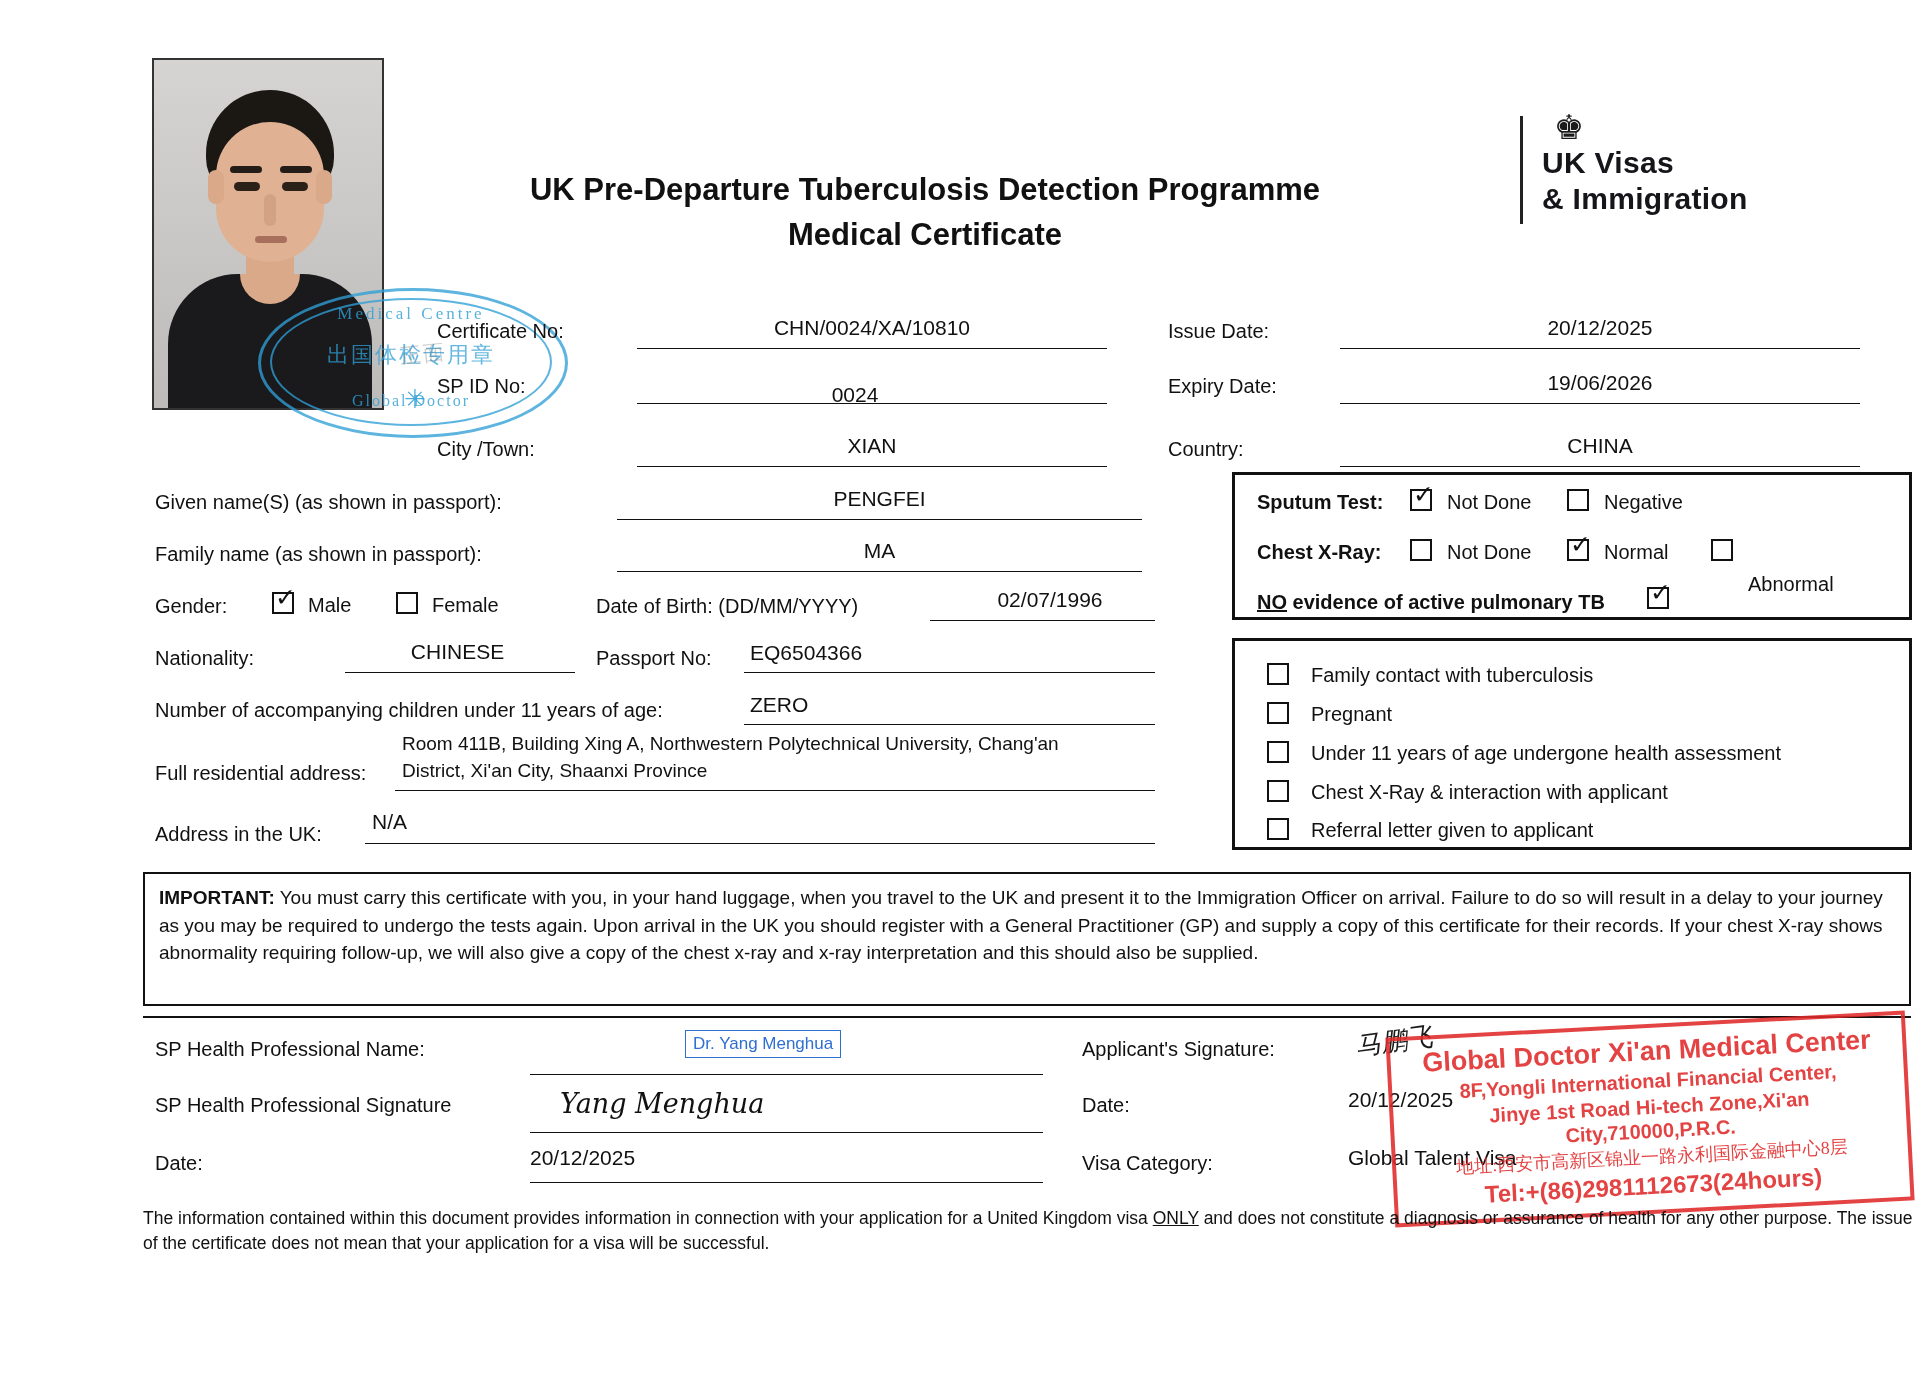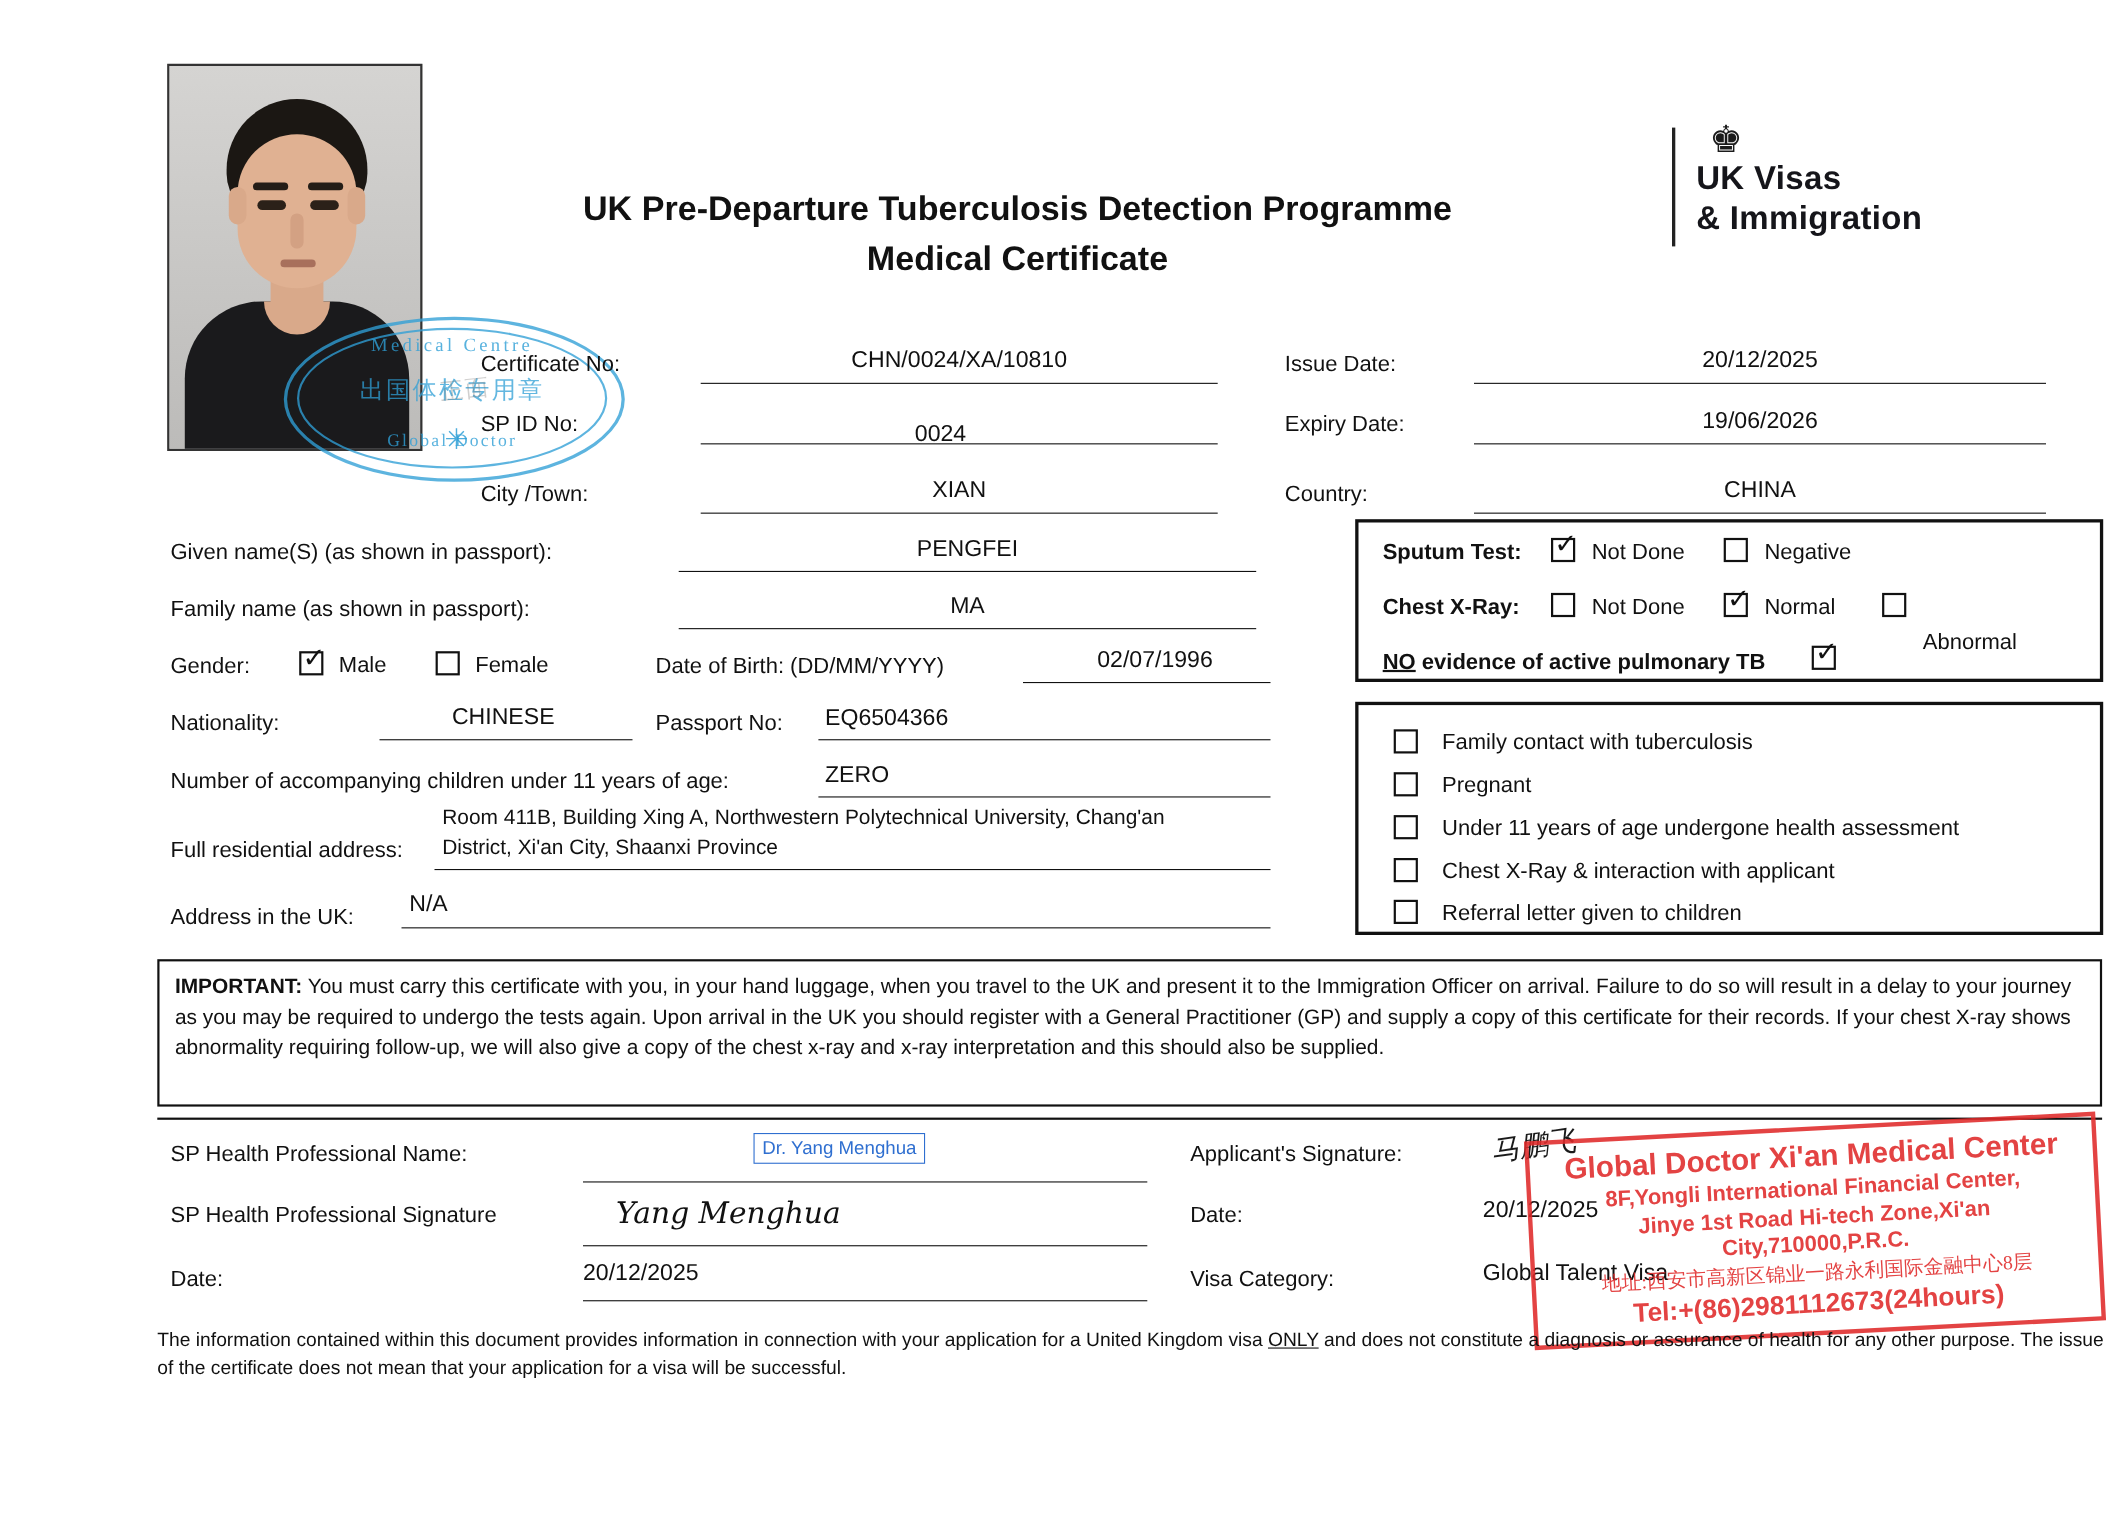--- a/index.html
+++ b/index.html
@@ -382,21 +382,21 @@
     <div class="cbox" style="left:32px; top:61px;"></div>
     <div class="lbl" style="left:76px; top:62px;">Pregnant</div>
 
     <div class="cbox" style="left:32px; top:100px;"></div>
     <div class="lbl" style="left:76px; top:101px;">Under 11 years of age undergone health assessment</div>
 
     <div class="cbox" style="left:32px; top:139px;"></div>
     <div class="lbl" style="left:76px; top:140px;">Chest X-Ray &amp; interaction  with applicant</div>
 
     <div class="cbox" style="left:32px; top:177px;"></div>
-    <div class="lbl" style="left:76px; top:178px;">Referral letter given to children</div>
+    <div class="lbl" style="left:76px; top:178px;">Referral letter given to applicant</div>
   </div>
 
   <div class="impbox">
     <div class="imptext">
       <b>IMPORTANT:</b><span> You must carry this certificate with you, in your hand luggage, when you travel to the UK and present it to the Immigration Officer on arrival.  Failure to do so will result in a delay to your journey as you may be required to undergo the tests again.  Upon arrival in the UK you should register with a General Practitioner (GP) and supply a copy of this certificate for their records.  If your chest X-ray shows abnormality requiring follow-up, we will also give a copy of the chest x-ray and x-ray interpretation and this should also be supplied.</span>
     </div>
   </div>
 
   <div class="hr" style="top:1016px;"></div>
 

